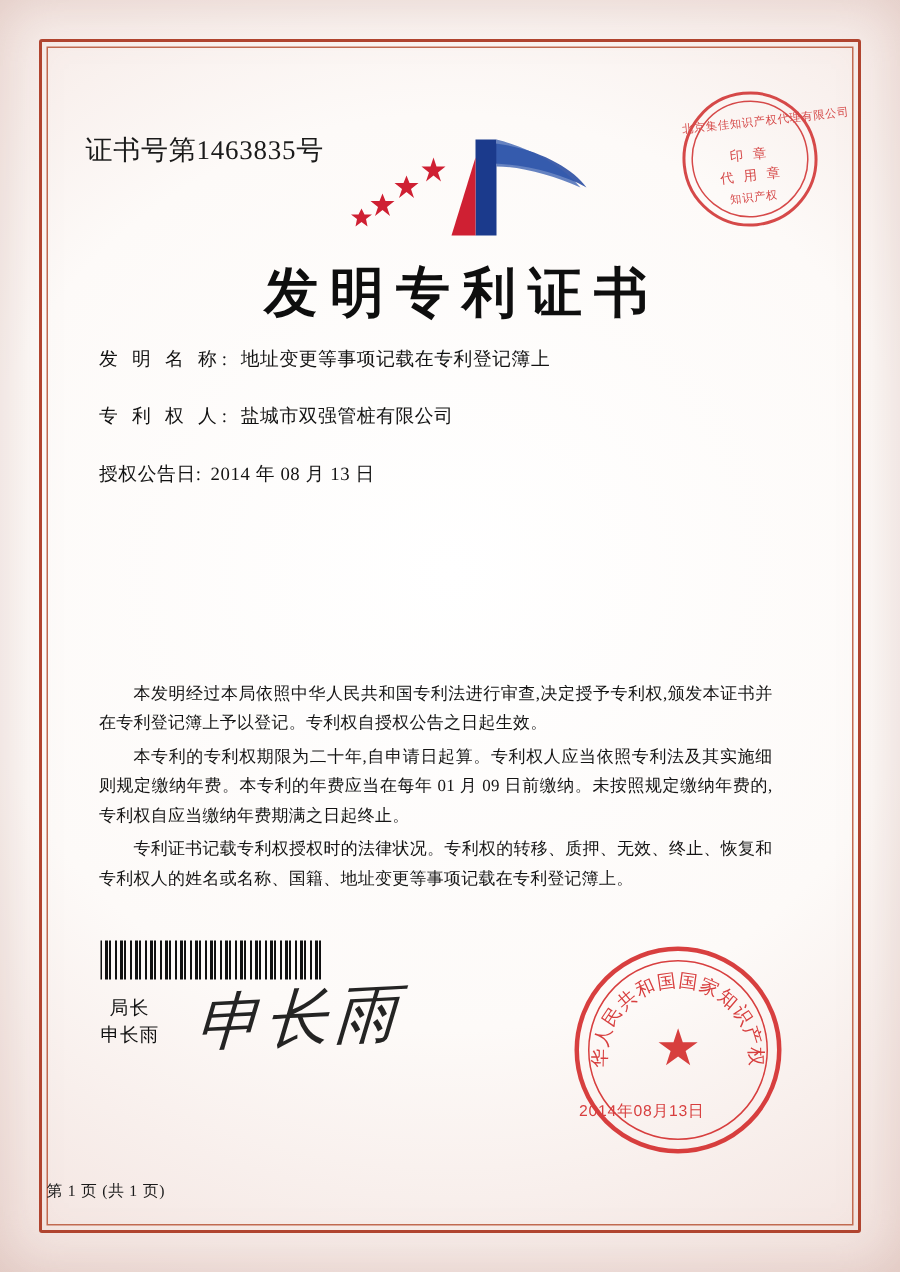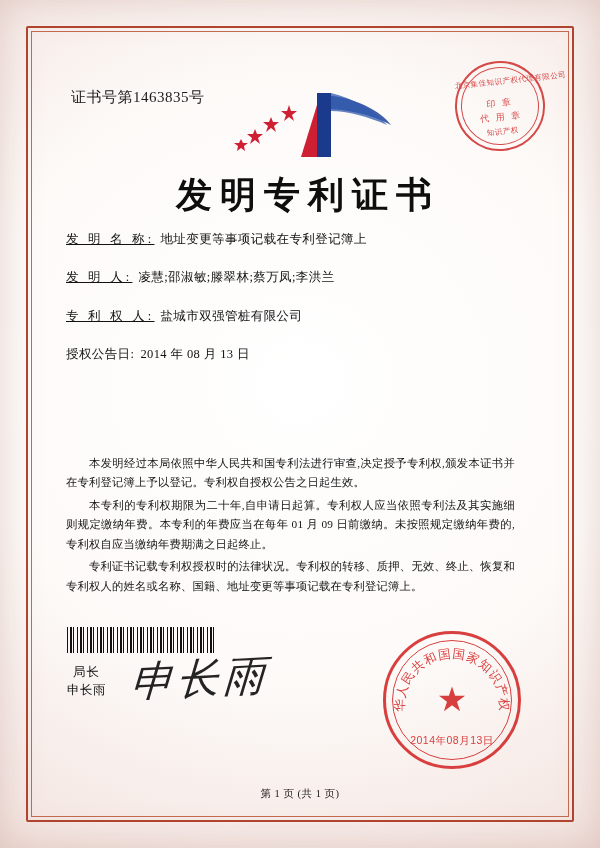--- a/index.html
+++ b/index.html
@@ -55,23 +55,23 @@
     left: 31px;
     top: 31px;
     right: 31px;
     bottom: 31px;
     overflow: hidden;
   }
 
   
   .cert-no {
     position: absolute;
-    left: 40px;
+    left: 26px;
     top: 57px;
-    font-size: 15px;
+    font-size: 18px;
     color: #1a1a1a;
     letter-spacing: 0.5px;
     white-space: nowrap;
     text-align: center;
   }
 
   
   .top-seal {
     position: absolute;
     right: 24px;
@@ -143,21 +143,21 @@
     align-items: baseline;
     margin-bottom: 22px;
     font-size: 12.5px;
     color: #121212;
     line-height: 1.3;
   }
   .field-label {
     white-space: nowrap;
     letter-spacing: 0.4px;
   }
-  .field-label.spaced { letter-spacing: 3.2px; text-decoration: underline; }
+  .field-label.spaced { letter-spacing: 3.2px; }
   .field-value {
     margin-left: 6px;
     letter-spacing: 0.4px;
   }
 
   
   .body-text {
     position: absolute;
     left: 35px;
     right: 54px;
@@ -250,34 +250,33 @@
     fill: #d32626;
     font-size: 12.5px;
     font-family: "Liberation Sans", sans-serif;
     letter-spacing: 1px;
   }
   .seal-date {
     position: absolute;
     left: 0;
     bottom: 18px;
     width: 100%;
-    text-align: center;
     color: #d32626;
     font-size: 10.5px;
     font-family: "Liberation Sans", sans-serif;
     letter-spacing: 0.5px;
   }
 
   
   .page-footer {
     position: absolute;
     left: 0;
     right: 0;
     bottom: 16px;
-    text-align: center;
+    text-align: left;
     font-size: 10.5px;
     color: #1a1a1a;
     letter-spacing: 0.5px;
   }
 </style>
 </head>
 <body>
 
 <div class="certificate">
   <div class="paper-edge"></div>
@@ -311,24 +310,20 @@
         </g>
       </svg>
     </div>
 
     <div class="main-title">发明专利证书</div>
 
     <div class="fields">
       <div class="field-row">
         <span class="field-label spaced">发 明 名 称:</span>
         <span class="field-value">地址变更等事项记载在专利登记簿上</span>
-      </div>
-      <div class="field-row">
-        <span class="field-label spaced">发 明 人:</span>
-        <span class="field-value">凌慧;邵淑敏;滕翠林;蔡万凤;李洪兰</span>
       </div>
       <div class="field-row">
         <span class="field-label spaced">专 利 权 人:</span>
         <span class="field-value">盐城市双强管桩有限公司</span>
       </div>
       <div class="field-row">
         <span class="field-label">授权公告日:</span>
         <span class="field-value">2014 年 08 月 13 日</span>
       </div>
     </div>

